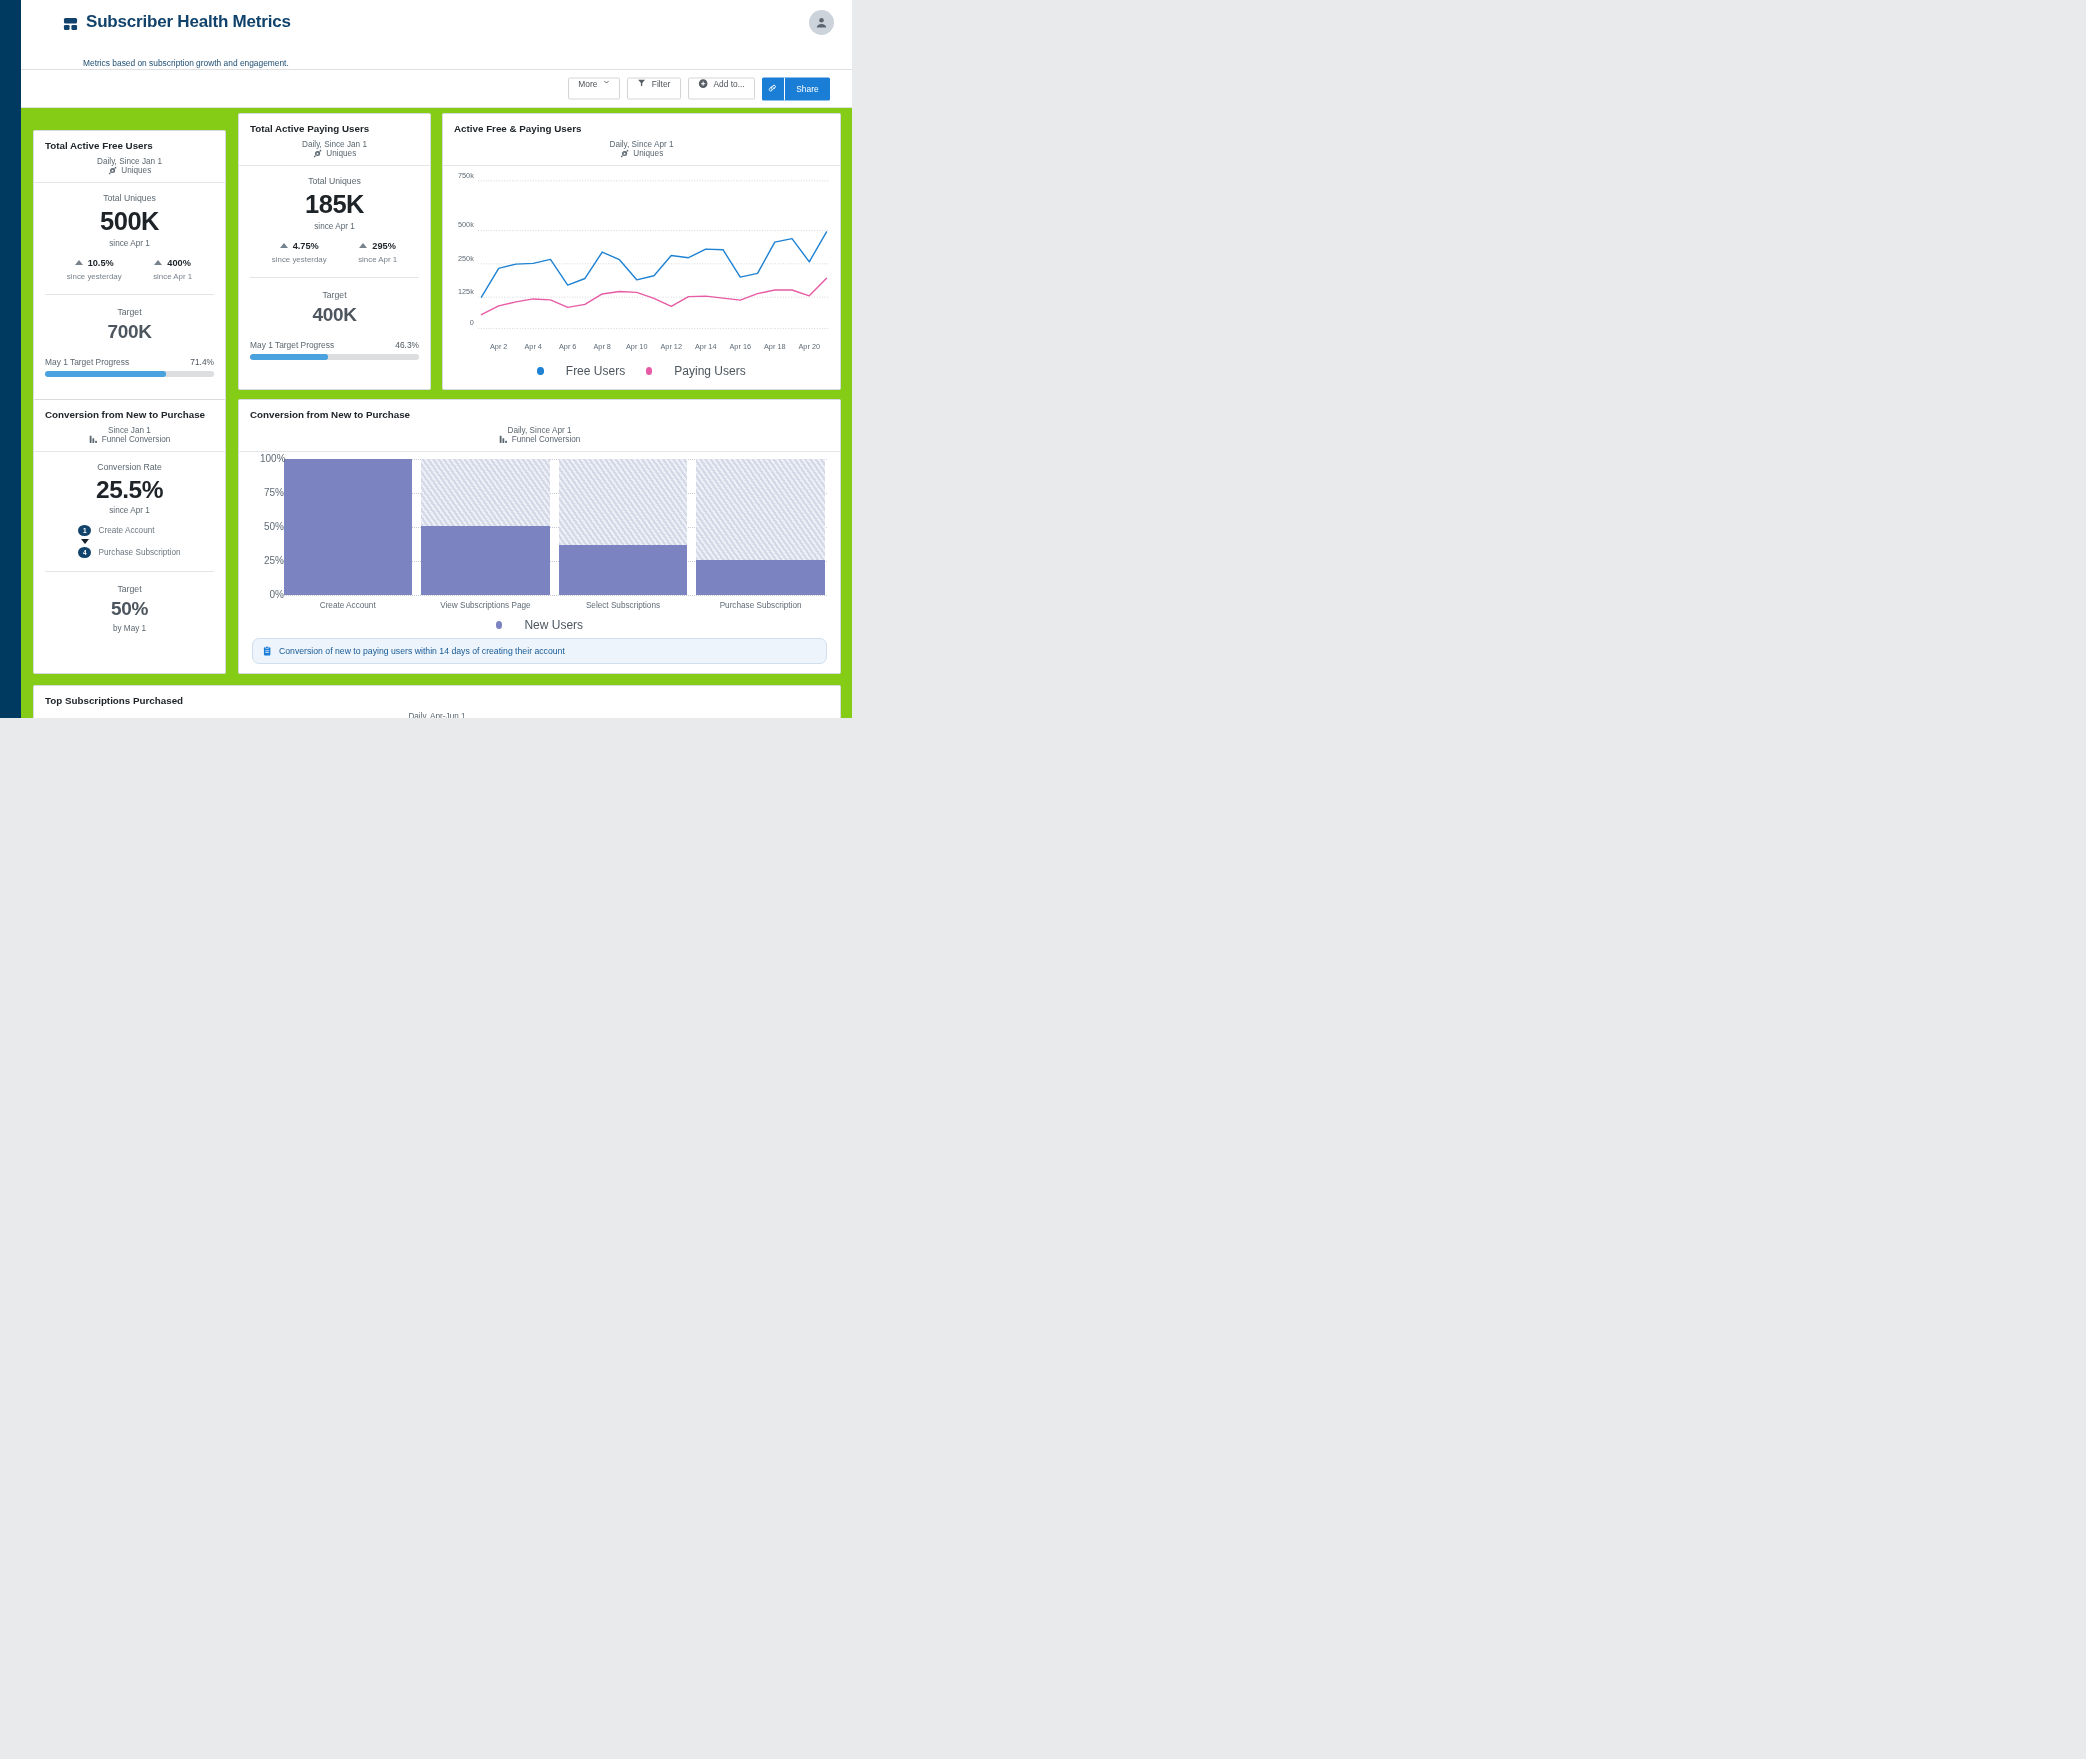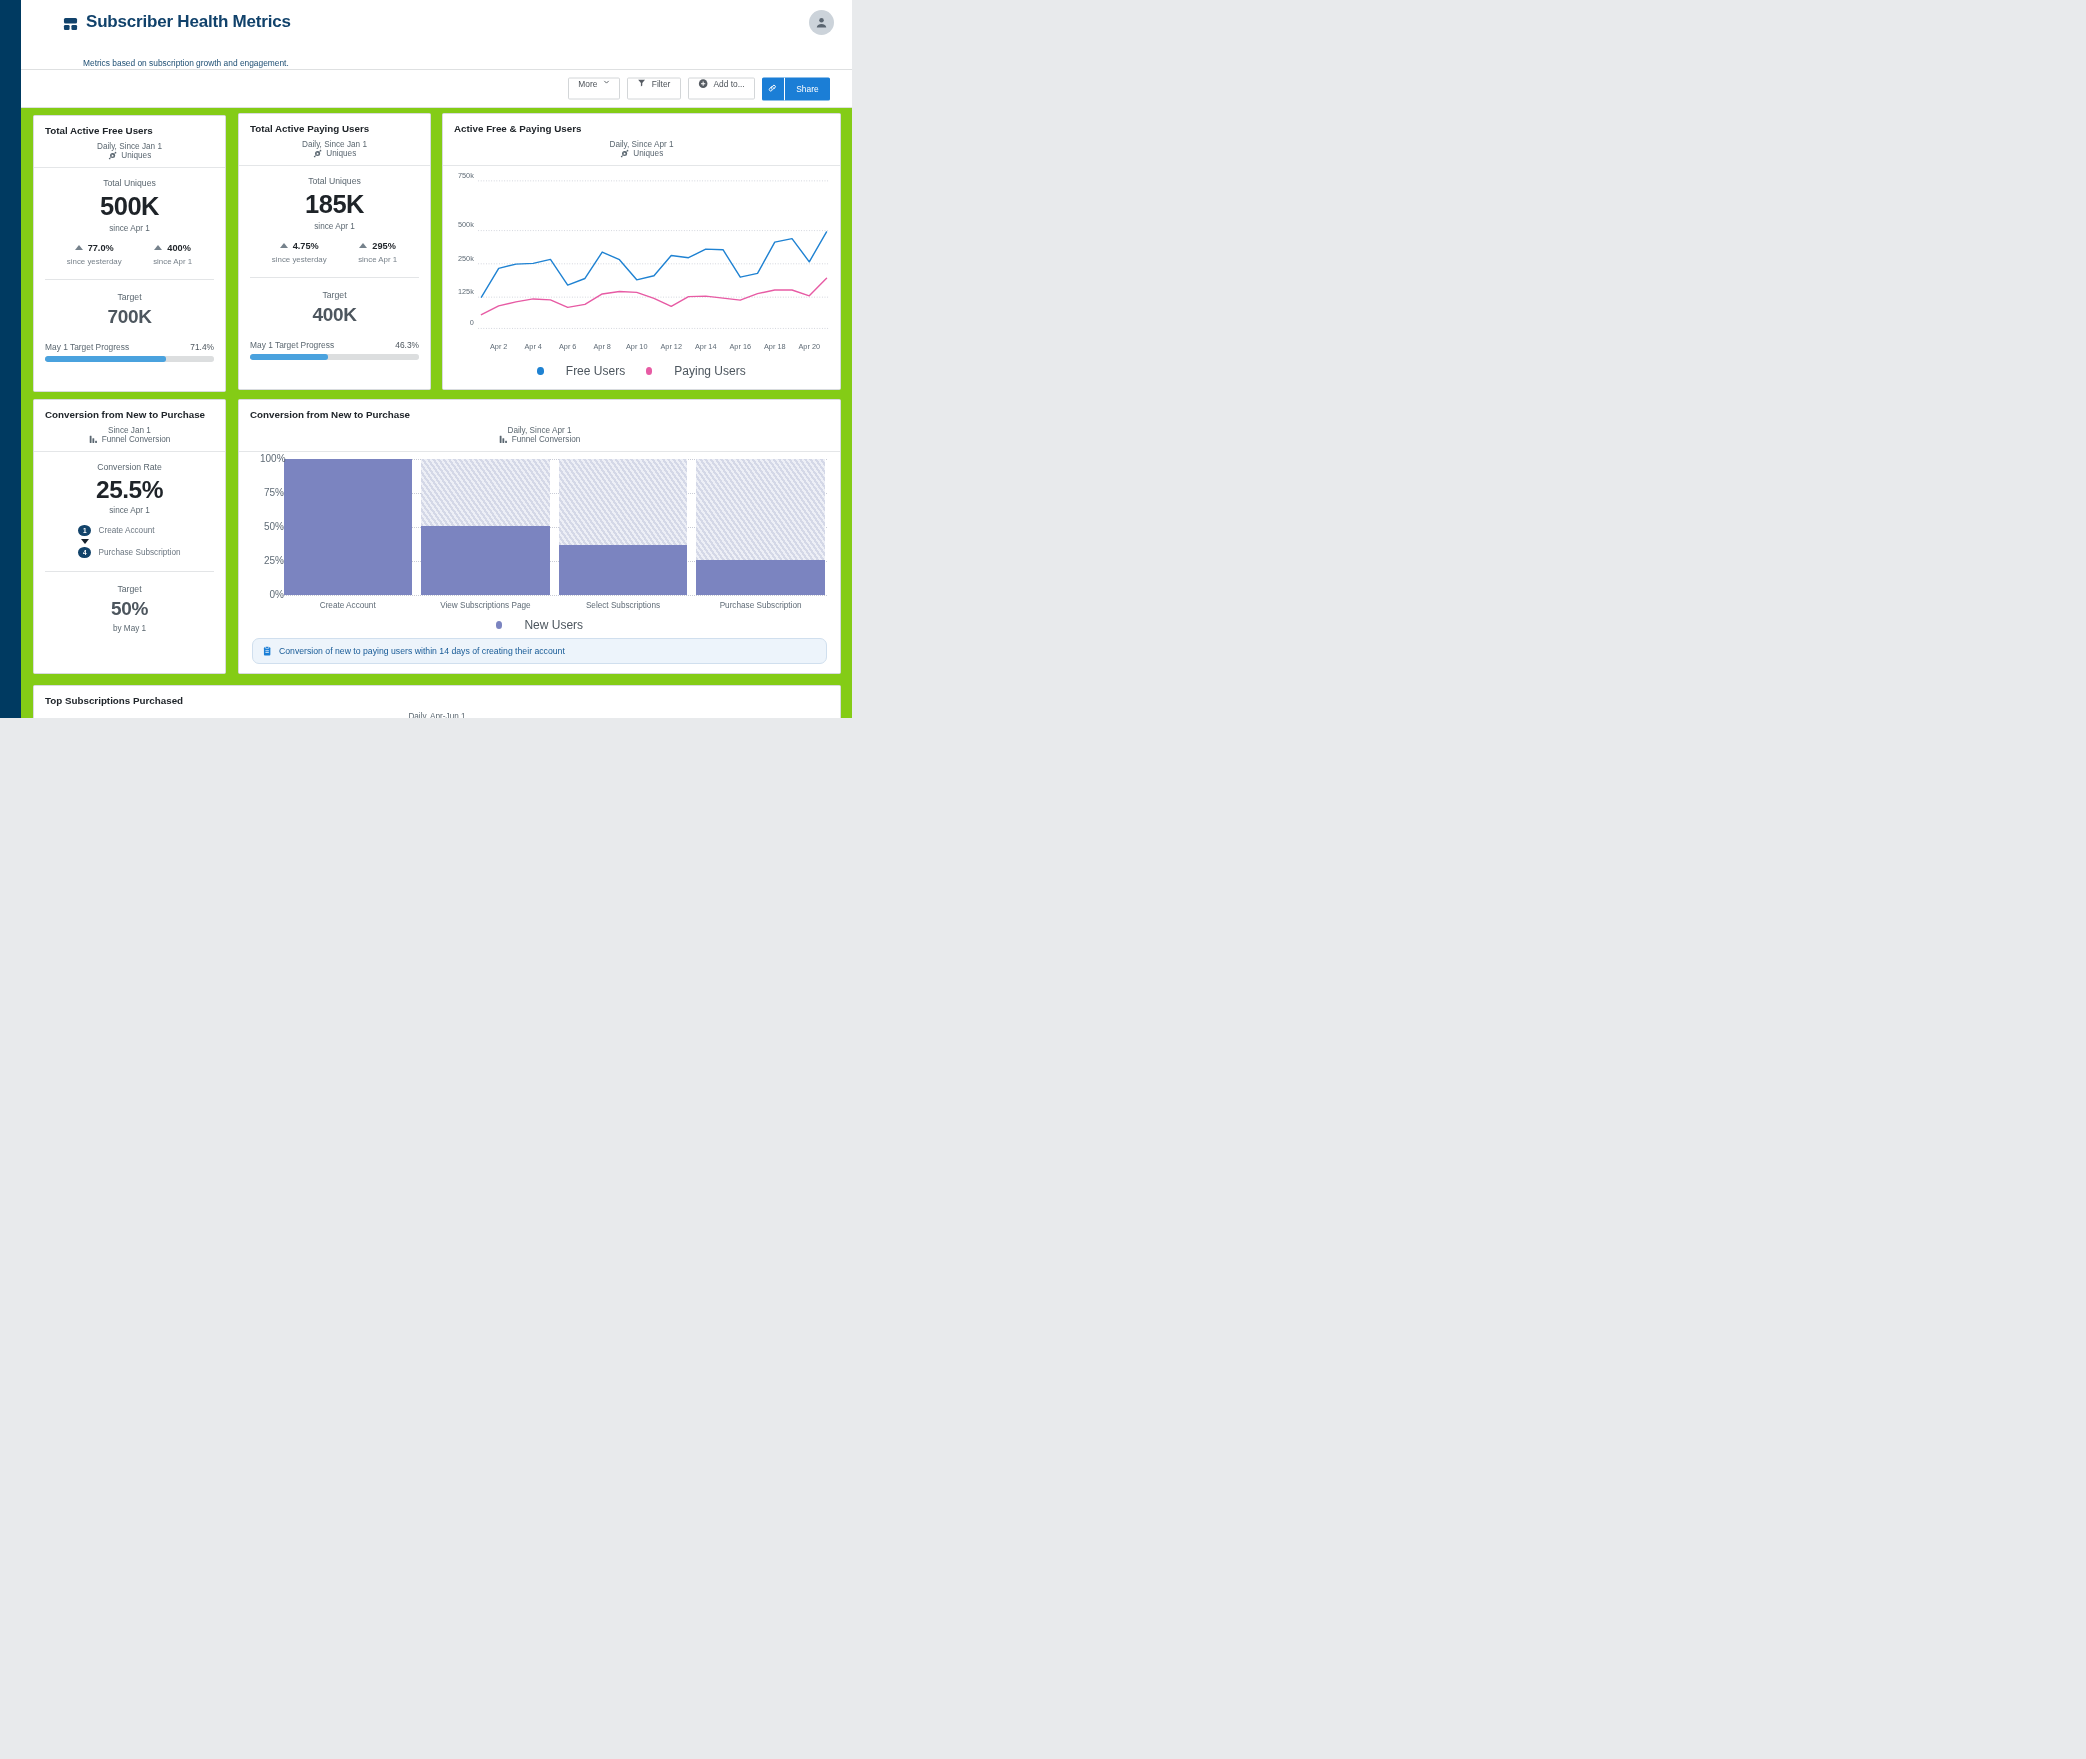--- a/index.html
+++ b/index.html
@@ -135,21 +135,21 @@
               <path d="M10.2 13.8l3.6-3.6"></path>
               <path d="M8.4 15.6l-2 2a3.4 3.4 0 01-4.8-4.8l3.4-3.4a3.4 3.4 0 014.8 0" transform="translate(2.2 -1)"></path>
               <path d="M15.6 8.4l2-2a3.4 3.4 0 00-4.8-4.8l-3.4 3.4a3.4 3.4 0 000 4.8" transform="translate(-1.2 3.4)"></path>
             </svg>
         </span>
         <span class="share-label">Share</span>
       </div>
     </div>
   </div>
 
-  <div class="card" style="left:33px; top:115px; width:193px; height:277px;">
+  <div class="card" style="left:33px; top:130px; width:193px; height:277px;">
     <div class="card-head">
       <div class="card-title">Total Active Free Users</div>
       <div class="card-sub">
         <span>Daily, Since Jan 1</span>
         <span class="tag">
           <svg viewBox="0 0 24 24" width="9.2" height="9.2" fill="#5a6670">
               <circle cx="19.6" cy="4.4" r="2.2"></circle>
               <circle cx="4.4" cy="19.6" r="2.2"></circle>
               <path d="M17.5 6.5l-1.6 1.6-1.4-1.4 1.6-1.6zM7.9 16.1l-1.6 1.6-1.4-1.4 1.6-1.6z"></path>
               <circle cx="12" cy="12" r="6.6"></circle>
@@ -160,21 +160,21 @@
       </div>
     </div>
     <div class="m-body">
       <div class="m-label">Total Uniques</div>
       <div class="m-value">500K</div>
       <div class="m-caption">since Apr 1</div>
       <div class="deltas">
         <div>
           <div class="d-val">
               <span class="tri-up"></span>
-              <span>77.0%</span>
+              <span>10.5%</span>
             </div>
           <div class="d-cap">since yesterday</div>
         </div>
         <div>
           <div class="d-val">
               <span class="tri-up"></span>
               <span>400%</span>
             </div>
           <div class="d-cap">since Apr 1</div>
         </div>

